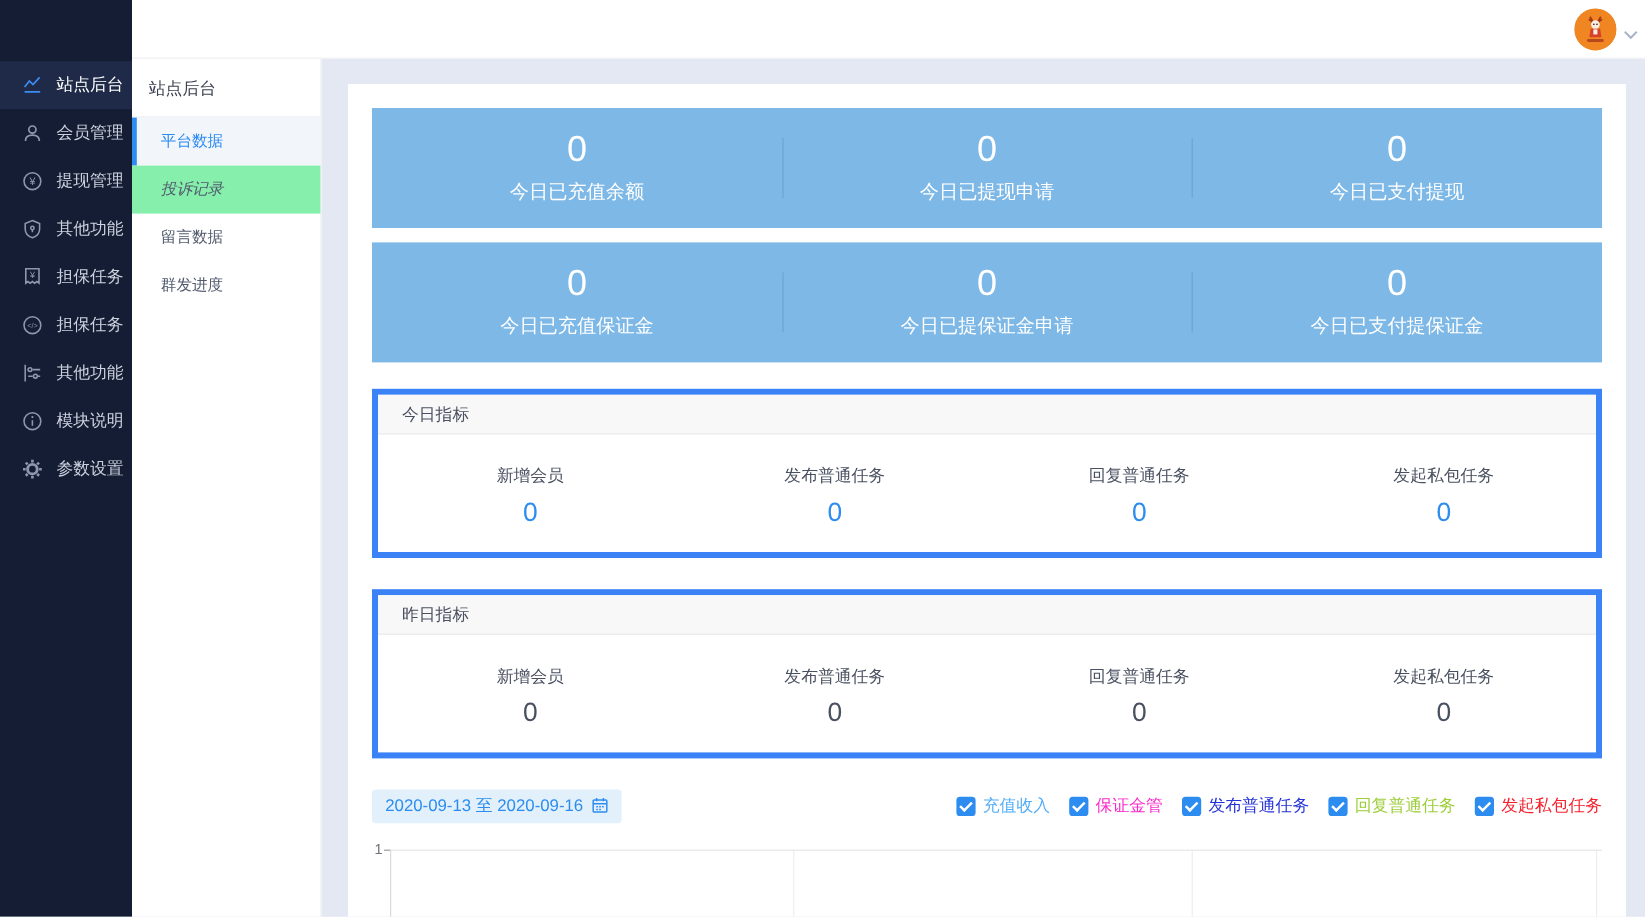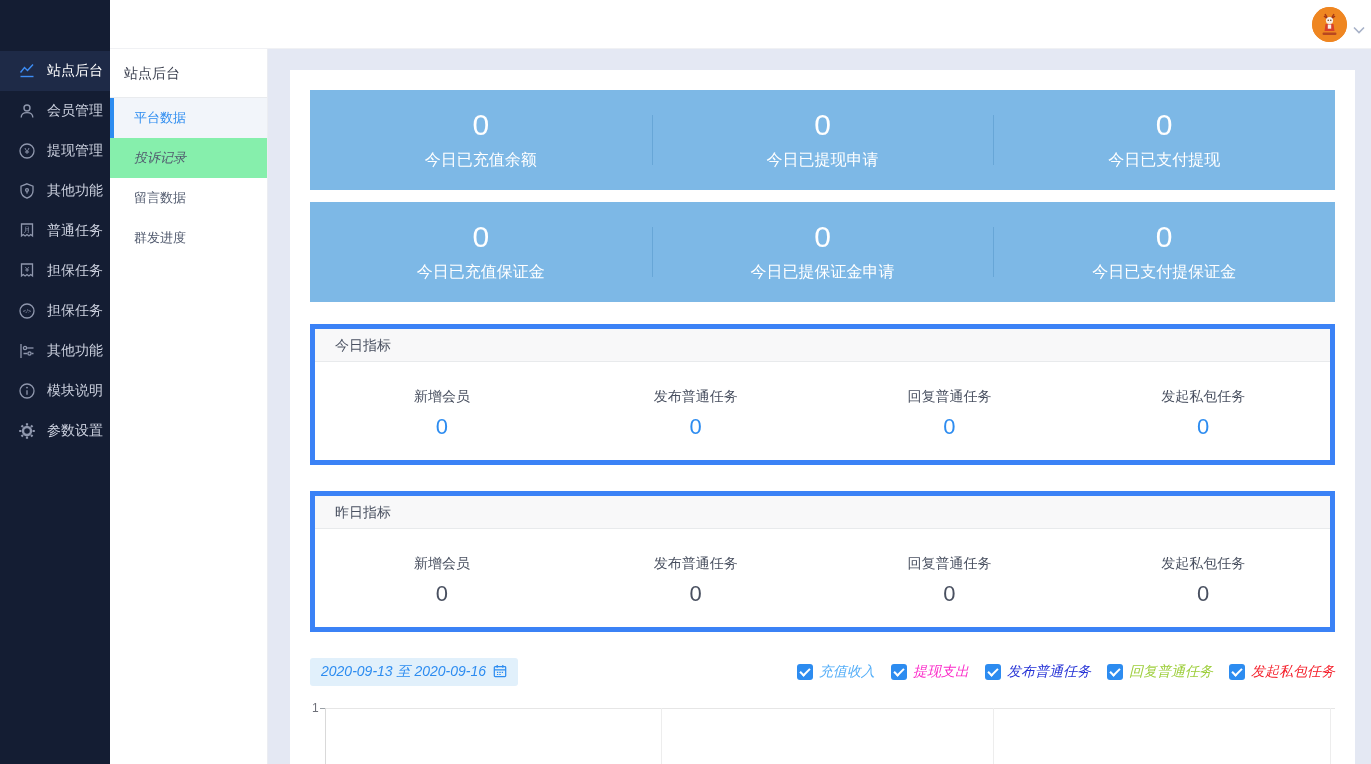--- a/index.html
+++ b/index.html
@@ -46,21 +46,21 @@
   .banner-label { font-size:16px; margin-top:10px; }
 
   .metric-panel { border:5px solid #3b82f6; margin-bottom:26px; }
   .metric-header { height:33px; line-height:33px; background:#f8f8f9; border-bottom:1px solid #e8eaec;
                    padding-left:20px; font-size:14px; color:#495060; }
   .metric-body { display:flex; padding:26px 0 20px; }
   .metric-cell { flex:1; text-align:center; }
   .metric-label { font-size:14px; color:#495060; }
   .metric-value { font-size:22px; margin-top:8px; }
 
-  .toolbar-row { margin-top:24px; display:flex; justify-content:space-between; align-items:center; height:28px;font-style:italic; }
+  .toolbar-row { margin-top:24px; display:flex; justify-content:space-between; align-items:center; height:28px; }
   .date-btn { display:inline-flex; align-items:center; gap:7px; height:28px; padding:0 11px;
               background:#e1f0fb; color:#2d8cf0; font-size:14px; border-radius:3px; cursor:pointer; }
   .legend { display:flex; align-items:center; gap:16px; }
   .legend-item { display:flex; align-items:center; gap:6px; font-size:14px; cursor:pointer; }
   .checkbox { width:16px; height:16px; background:#2d8cf0; border-radius:3px; position:relative; flex:none; }
   .checkbox::after { content:""; position:absolute; left:5px; top:2px; width:4px; height:8px;
                      border-right:2px solid #fff; border-bottom:2px solid #fff; transform:rotate(45deg); }
 
   .chart { position:relative; height:102px; margin-top:12px; overflow:hidden; }
   .chart .ytick { position:absolute; left:2px; top:3px; font-size:12px; color:#6e7079; }
@@ -109,29 +109,20 @@
       <span class="ico">
         <svg width="18" height="18" viewBox="0 0 18 18" fill="none" stroke="currentColor" stroke-width="1.3">
           <path d="M9 1.8 L15 4.2 V8.8 C15 12.4 12.6 14.9 9 16.2 C5.4 14.9 3 12.4 3 8.8 V4.2 Z"></path>
           <circle cx="9" cy="8" r="1.4"></circle>
             <path d="M9 9.4 V11.6"></path>
         </svg>
       </span>
       <span>其他功能</span>
     </div>
 
-    <div class="side-item">
-      <span class="ico">
-        <svg width="18" height="18" viewBox="0 0 18 18" fill="none" stroke="currentColor" stroke-width="1.3">
-          <path d="M3.5 2 H14.5 V14 L12.7 12.6 L10.9 14 L9 12.6 L7.1 14 L5.3 12.6 L3.5 14 Z"></path>
-          <text x="9" y="9.8" text-anchor="middle" font-size="7" fill="currentColor" stroke="none">月</text>
-        </svg>
-      </span>
-      <span>普通任务</span>
-    </div>
 
     <div class="side-item">
       <span class="ico">
         <svg width="18" height="18" viewBox="0 0 18 18" fill="none" stroke="currentColor" stroke-width="1.3">
           <path d="M3.5 2 H14.5 V14 L12.7 12.6 L10.9 14 L9 12.6 L7.1 14 L5.3 12.6 L3.5 14 Z"></path>
           <text x="9" y="10" text-anchor="middle" font-size="7.5" fill="currentColor" stroke="none">¥</text>
         </svg>
       </span>
       <span>担保任务</span>
     </div>
@@ -301,21 +292,21 @@
       </span>
     </div>
 
     <div class="legend">
       <div class="legend-item">
         <span class="checkbox"></span>
         <span style="color: rgb(84, 174, 248);">充值收入</span>
       </div>
       <div class="legend-item">
         <span class="checkbox"></span>
-        <span style="color: rgb(251, 43, 201);">提现支出</span>
+        <span style="color: rgb(251, 43, 201);">保证金管</span>
       </div>
       <div class="legend-item">
         <span class="checkbox"></span>
         <span style="color: rgb(38, 51, 214);">发布普通任务</span>
       </div>
       <div class="legend-item">
         <span class="checkbox"></span>
         <span style="color: rgb(157, 206, 58);">回复普通任务</span>
       </div>
       <div class="legend-item">

